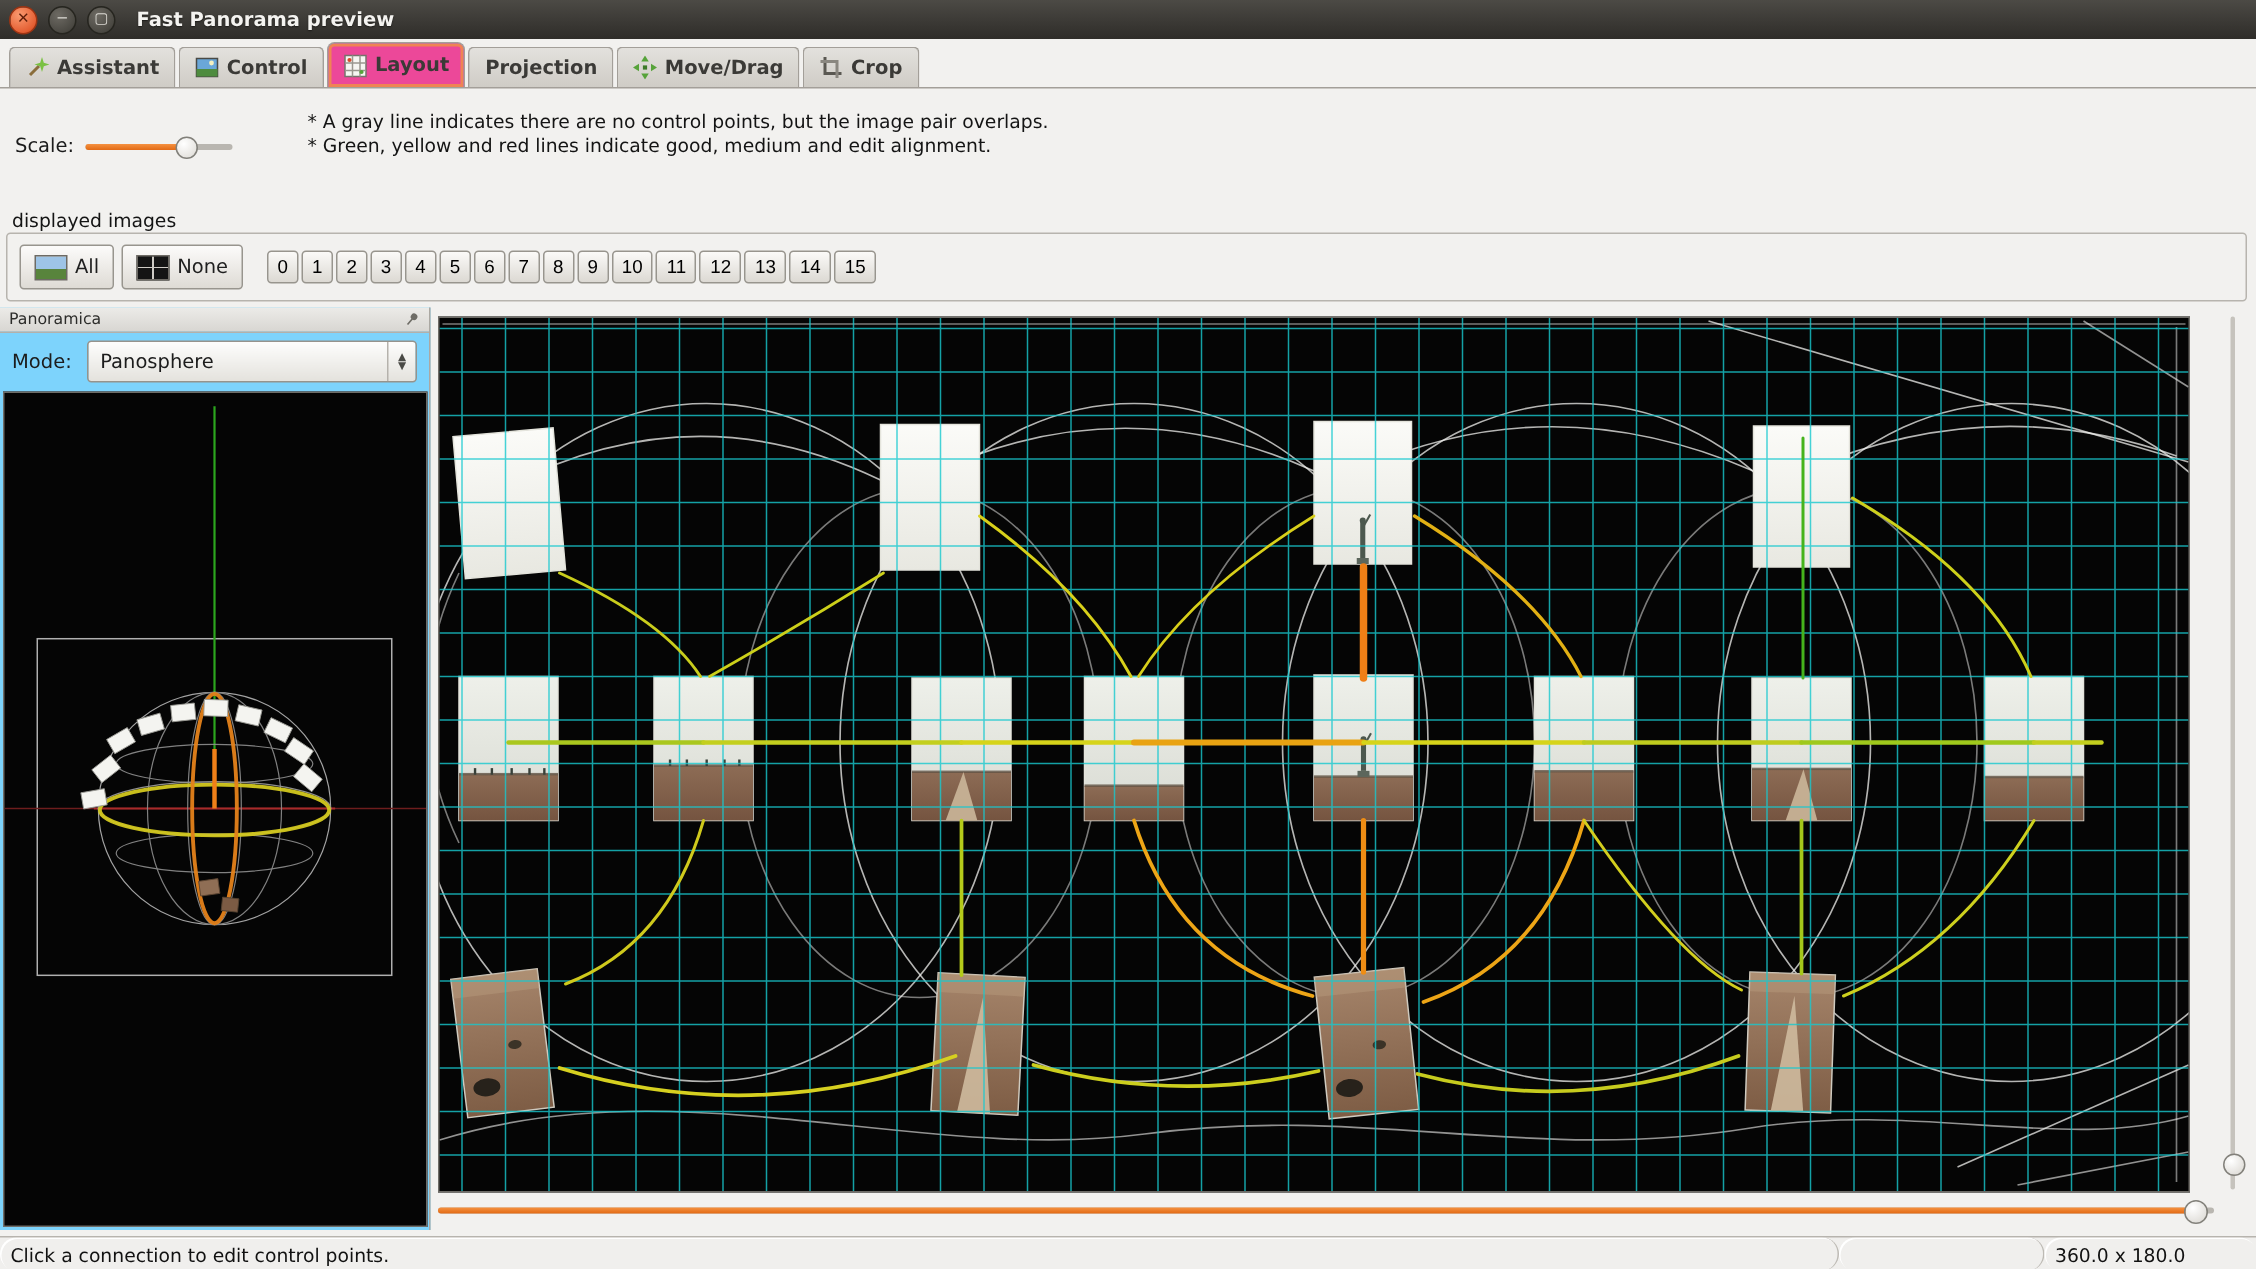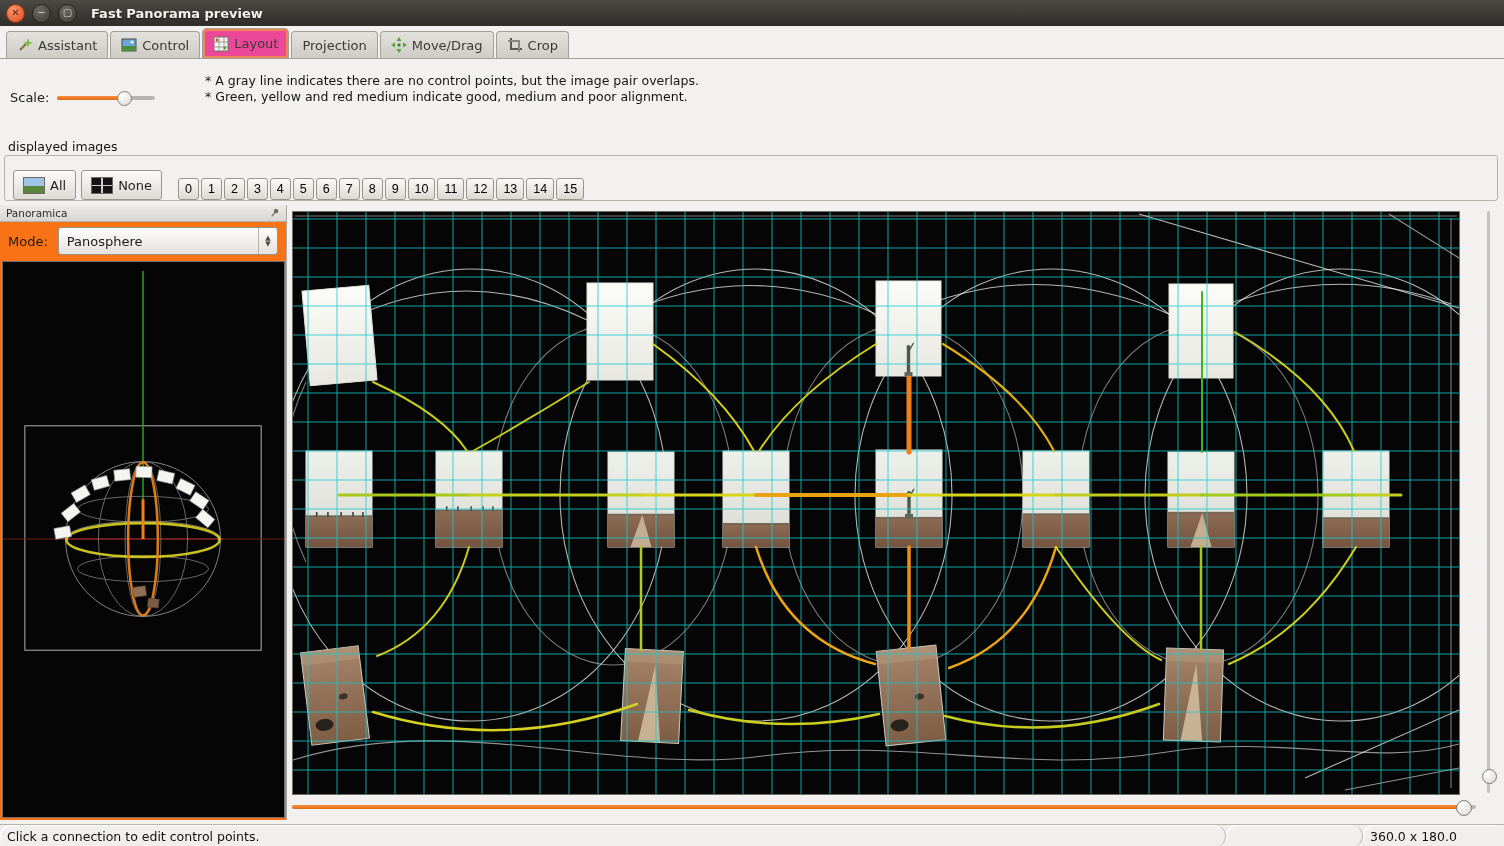--- a/index.html
+++ b/index.html
@@ -11,52 +11,52 @@
     background:linear-gradient(#4c4a45,#3a3834 60%,#2f2d29);display:flex;align-items:center;}
   .winbtn{width:17px;height:17px;border-radius:50%;margin-left:7px;display:flex;
     align-items:center;justify-content:center;font-size:10px;line-height:1;cursor:default;}
   .winbtn.close{background:radial-gradient(circle at 35% 30%,#fa9a70,#e45f33 70%,#c2431c);
     border:1px solid #9c3312;color:#5e1d08;margin-left:6px;}
   .winbtn.min,.winbtn.max{background:radial-gradient(circle at 35% 30%,#6d6a63,#4b4943 70%,#393731);
     border:1px solid #26251f;color:#d9d7d1;}
   .wintitle{color:#f4f3f0;font-weight:bold;font-size:13px;margin-left:14px;text-shadow:0 1px 1px #1c1b18;}
   
   .tabbar{position:absolute;left:0;top:26px;width:100%;height:33px;background:#f2f1ef;
-    border-bottom:1px solid #a39f99;display:flex;align-items:flex-end;padding-left:6px;box-sizing:border-box;}
+    border-bottom:1px solid #a39f99;display:flex;align-items:flex-end;padding-left:6px;box-sizing:border-box;font-weight:bold;}
   .tab{height:26px;display:flex;align-items:center;gap:5px;padding:0 10px;margin-right:2px;
     background:linear-gradient(#e3e1dd,#cfccc6);border:1px solid #a39f99;border-bottom:none;
     border-radius:4px 4px 0 0;color:#3b3a37;cursor:default;}
   .tab.active{background:#ec4899;height:29px;box-shadow:inset 0 0 0 2px #ef8454;border-radius:5px 5px 0 0;}
   .tabicon{width:16px;height:16px;display:inline-block;}
   
   .scalerow{position:absolute;left:0;top:60px;width:100%;height:76px;}
   .scalelabel{position:absolute;left:10px;top:30px;}
   .slider{position:absolute;left:57px;top:36px;width:98px;height:4px;border-radius:2px;background:#b9b6b0;}
   .slider .fill{position:absolute;left:0;top:0;height:4px;border-radius:2px;background:linear-gradient(#f59140,#e26a14);}
   .slider .thumb{position:absolute;top:-5px;width:13px;height:13px;border-radius:50%;
     background:radial-gradient(circle at 35% 30%,#ffffff,#dddad4);border:1px solid #82807a;margin-left:-7px;}
   .help{position:absolute;left:205px;top:13px;line-height:16px;font-size:12.5px;color:#141414;}
   
   .grouplabel{position:absolute;left:8px;top:139px;font-size:12.5px;color:#141414;}
   .groupframe{position:absolute;left:4px;top:155px;width:1494px;height:46px;
-    border:1px solid #b7b4ae;border-radius:3px;display:flex;align-items:flex-end;padding-left:8px;box-sizing:border-box;gap:5px;}
+    border:1px solid #b7b4ae;border-radius:3px;display:flex;align-items:center;padding-left:8px;box-sizing:border-box;gap:5px;}
   .btn{background:linear-gradient(#fcfbfa,#dedbd5);border:1px solid #98958e;border-radius:3px;
     color:#1f1f1f;display:flex;align-items:center;gap:5px;cursor:default;font-size:13px;
     font-family:"DejaVu Sans","Liberation Sans",sans-serif;}
   .bigbtn{height:30px;padding:0 9px;}
   .numbtn{height:22px;min-width:14px;padding:0 6px;justify-content:center;display:inline-flex;
     align-items:center;background:linear-gradient(#fbfaf8,#dcd9d3);border:1px solid #98958e;border-radius:3px;
     font-size:12.5px;margin-right:2px;cursor:default;}
   .allicon,.noneicon{width:20px;height:15px;border:1px solid #6d6a64;display:inline-block;}
   .allicon{background:linear-gradient(#9ec4e6 55%,#58843c 55%);}
   .noneicon{background:
     linear-gradient(90deg,transparent 47%,#cfccc6 47%,#cfccc6 53%,transparent 53%),
     linear-gradient(transparent 47%,#cfccc6 47%,#cfccc6 53%,transparent 53%),#141414;}
   
-  .dock{position:absolute;left:0;top:205px;width:287px;height:615px;background:#f97316;border-right:1px solid #aba8a2;box-sizing:border-box;}
+  .dock{position:absolute;left:0;top:205px;width:287px;height:615px;background:#7dd3fc;border-right:1px solid #aba8a2;box-sizing:border-box;}
   .dockhead{height:16px;background:linear-gradient(#ecebe8,#d8d6d2);border-bottom:1px solid #b3b0aa;
     display:flex;align-items:center;justify-content:space-between;padding:0 6px;font-size:10.5px;color:#2d2d2b;}
   .moderow{height:38px;display:flex;align-items:center;padding:0 8px;gap:10px;}
   .combo{flex:1;height:26px;background:linear-gradient(#fdfdfc,#e4e2dd);border:1px solid #96938c;border-radius:3px;
     display:flex;align-items:center;justify-content:space-between;padding-left:8px;cursor:default;}
   .combo .arrows{width:18px;height:100%;border-left:1px solid #b5b2ac;display:flex;flex-direction:column;
     align-items:center;justify-content:center;font-size:7px;color:#4a4a46;line-height:6px;}
   .dockview{position:absolute;left:2px;top:56px;width:283px;height:557px;background:#050505;border:1px solid #6f6d68;box-sizing:border-box;}
   
   .canvas{position:absolute;left:292px;top:211px;width:1166px;height:582px;background:#050505;border:1px solid #6f6d68;box-sizing:content-box;}
@@ -143,21 +143,21 @@
   </div>
 
   <div class="scalerow">
     <div class="scalelabel">Scale:</div>
     <div class="slider">
       <div class="fill" style="width: 68%;"></div>
       <div class="thumb" style="left: 68%;"></div>
     </div>
     <div class="help">
       <div>* A gray line indicates there are no control points, but the image pair overlaps.</div>
-      <div>* Green, yellow and red medium indicate good, medium and poor alignment.</div>
+      <div>* Green, yellow and red lines indicate good, medium and edit alignment.</div>
     </div>
   </div>
 
   <div class="grouplabel">displayed images</div>
   <div class="groupframe">
     <button class="btn bigbtn">
       <span class="allicon"></span>
       <span>All</span>
     </button>
     <button class="btn bigbtn">

